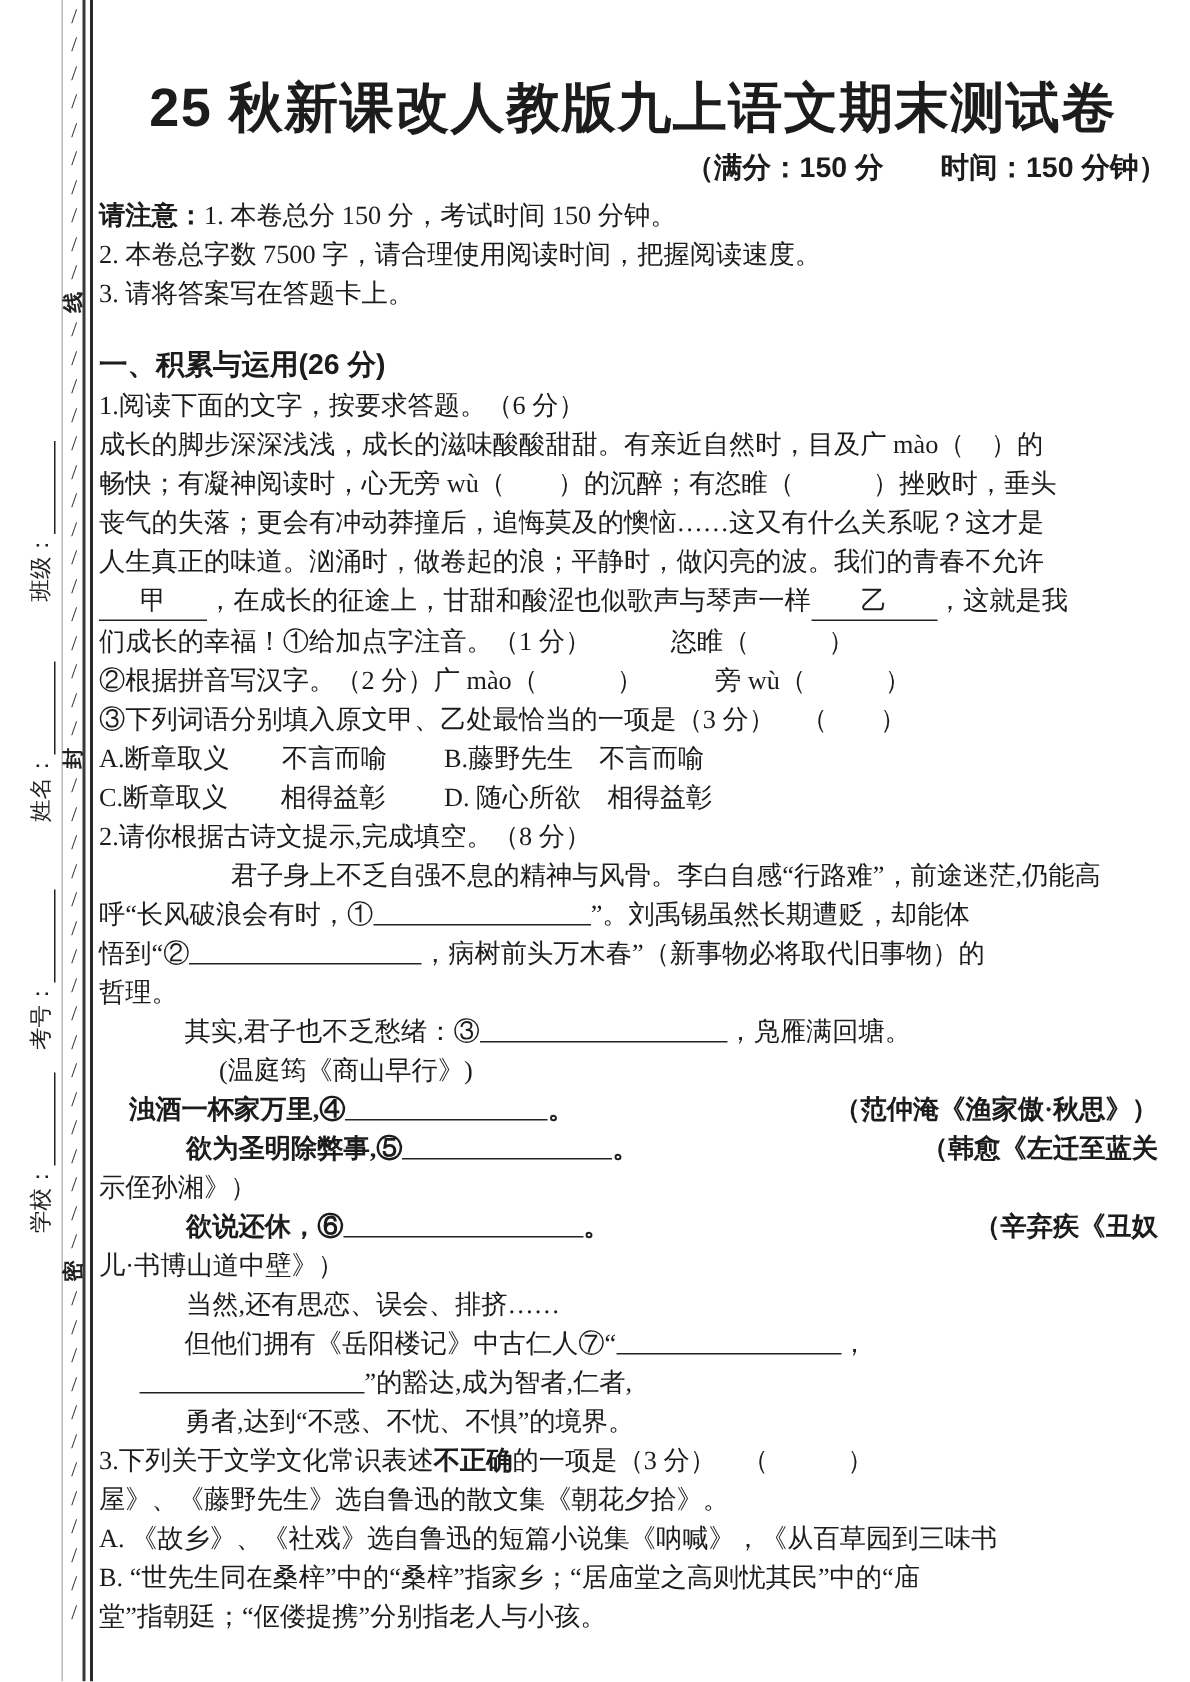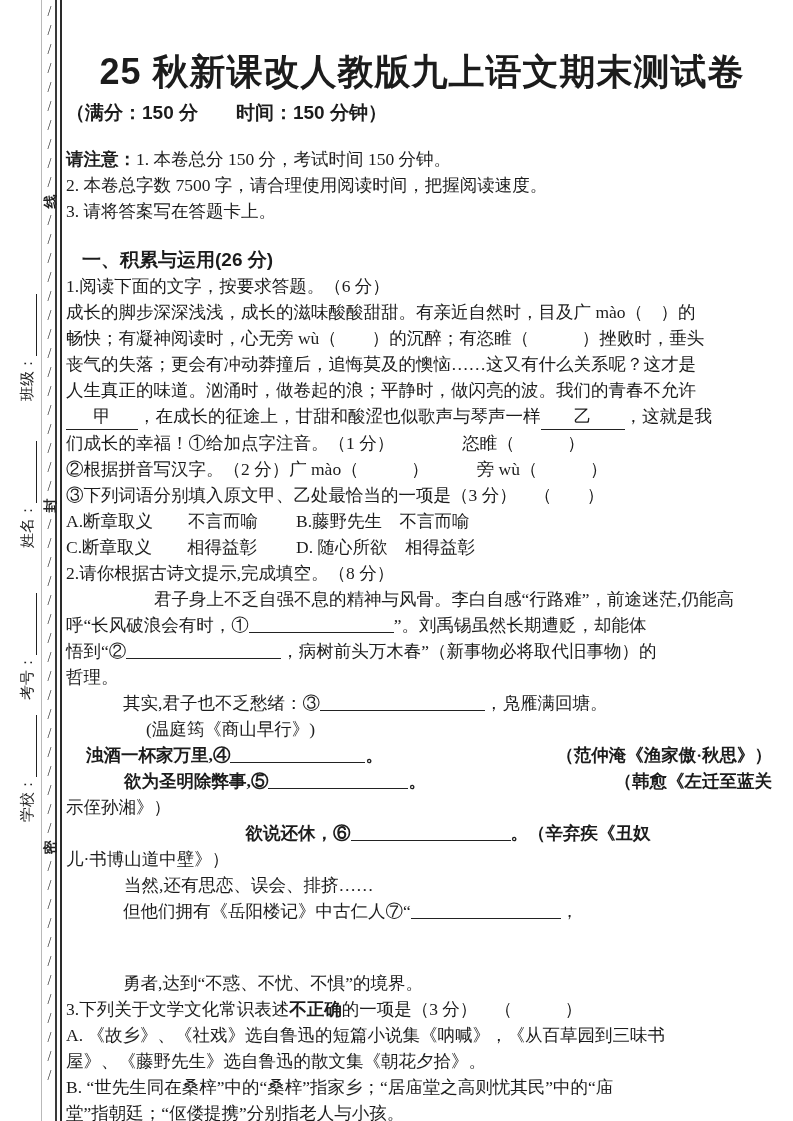--- a/index.html
+++ b/index.html
@@ -13,26 +13,26 @@
   .sealcol{position:absolute;left:43px;top:2px;width:13px;display:flex;flex-direction:column;
            align-items:center;font-size:14px;line-height:19px;color:#333;}
   .sealcol .ch{display:block;transform:rotate(-90deg);font-size:14px;font-weight:bold;color:#222;line-height:19px;}
   .vfield{position:absolute;width:140px;height:20px;transform:rotate(-90deg);
           font-size:15px;color:#222;white-space:nowrap;display:flex;align-items:flex-end;}
   .vfield .fblank{display:inline-block;width:62px;border-bottom:1.5px solid #222;height:14px;}
   
   .content{position:absolute;left:66px;top:0;width:712px;}
   .title{margin-top:50px;text-align:center;font-family:"Liberation Sans","DejaVu Sans",sans-serif;
          font-weight:900;font-size:36px;line-height:44px;letter-spacing:1px;}
-  .subtitle{margin-top:8px;text-align:left;font-family:"Liberation Sans","DejaVu Sans",sans-serif;
+  .subtitle{margin-top:8px;text-align:right;font-family:"Liberation Sans","DejaVu Sans",sans-serif;
             font-weight:bold;font-size:19px;line-height:22px;}
-  .notices{margin-top:22px;font-size:17.5px;line-height:25px;}
+  .notices{margin-top:6px;font-size:17.5px;line-height:25px;}
   .notices .nlabel{font-weight:bold;}
   .sec-heading{margin-top:23px;font-family:"Liberation Sans","DejaVu Sans",sans-serif;
-               font-weight:bold;font-size:19px;line-height:26px;margin-left:16px;}
+               font-weight:bold;font-size:19px;line-height:26px;}
   .ln{font-size:17.5px;line-height:26px;white-space:nowrap;}
   .ln.flex{display:flex;justify-content:space-between;padding-right:6px;font-weight:bold;}
   .bl{display:inline-block;border-bottom:1.5px solid #222;height:15px;vertical-align:-2px;}
   .bl.t{height:auto;text-align:center;vertical-align:baseline;}
   .optcol{display:inline-block;width:230px;}
   .bold{font-weight:bold;}
 </style>
 </head>
 <body>
 
@@ -134,21 +134,21 @@
 
     <div class="ln">1.阅读下面的文字，按要求答题。（6 分）</div>
     <div class="ln">成长的脚步深深浅浅，成长的滋味酸酸甜甜。有亲近自然时，目及广 mào（　）的</div>
     <div class="ln">畅快；有凝神阅读时，心无旁 wù（　　）的沉醉；有恣睢（　　　）挫败时，垂头</div>
     <div class="ln">丧气的失落；更会有冲动莽撞后，追悔莫及的懊恼……这又有什么关系呢？这才是</div>
     <div class="ln">人生真正的味道。汹涌时，做卷起的浪；平静时，做闪亮的波。我们的青春不允许</div>
     <div class="ln">
       <span class="bl t" style="width:72px;">甲</span><span>，在成长的征途上，甘甜和酸涩也似歌声与琴声一样</span><span class="bl t" style="width:84px;">乙</span><span>，这就是我</span>
     </div>
     <div class="ln">
-      <span>们成长的幸福！①给加点字注音。（1 分）</span><span style="margin-left:68px;">恣睢（　　　）</span>
+      <span>们成长的幸福！①给加点字注音。（1 分）</span><span style="margin-left:53px;">恣睢（　　　）</span>
     </div>
     <div class="ln">
       <span>②根据拼音写汉字。（2 分）广 mào（　　　）</span><span style="margin-left:48px;">旁 wù（　　　）</span>
     </div>
     <div class="ln">③下列词语分别填入原文甲、乙处最恰当的一项是（3 分）　（　　）</div>
     <div class="ln">
       <span class="optcol">A.断章取义　　不言而喻</span><span>B.藤野先生　不言而喻</span>
     </div>
     <div class="ln">
       <span class="optcol">C.断章取义　　相得益彰</span><span>D. 随心所欲　相得益彰</span>
@@ -169,33 +169,36 @@
     <div class="ln" style="padding-left:80px;">(温庭筠《商山早行》)</div>
     <div class="ln flex" style="padding-left:20px;">
       <span><span>浊酒一杯家万里,④</span><span class="bl" style="width:135px;"></span><span>。</span></span>
         <span>（范仲淹《渔家傲·秋思》）</span>
     </div>
     <div class="ln flex" style="padding-left:58px;">
       <span><span>欲为圣明除弊事,⑤</span><span class="bl" style="width:140px;"></span><span>。</span></span>
         <span>（韩愈《左迁至蓝关</span>
     </div>
     <div class="ln">示侄孙湘》）</div>
-    <div class="ln flex" style="padding-left:58px;justify-content:center;">
+    <div class="ln flex" style="padding-left:58px;">
       <span><span>欲说还休，⑥</span><span class="bl" style="width:160px;"></span><span>。</span></span>
         <span>（辛弃疾《丑奴</span>
     </div>
     <div class="ln">儿·书博山道中壁》）</div>
     <div class="ln" style="padding-left:58px;">当然,还有思恋、误会、排挤……</div>
     <div class="ln" style="padding-left:57px;">
       <span>但他们拥有《岳阳楼记》中古仁人⑦“</span><span class="bl" style="width:150px;"></span><span>，</span>
     </div>
-    <div class="ln" style="padding-left:57px;margin-top:46px;">勇者,达到“不惑、不忧、不惧”的境界。</div>
+    <div class="ln" style="padding-left:27px;">
+      <span class="bl" style="width:150px;"></span><span>”的豁达,成为智者,仁者,</span>
+    </div>
+    <div class="ln" style="padding-left:57px;">勇者,达到“不惑、不忧、不惧”的境界。</div>
 
     <div class="ln">
       <span>3.下列关于文学文化常识表述</span><span class="bold">不正确</span><span>的一项是（3 分）　（　　　）</span>
     </div>
+    <div class="ln">屋》、《藤野先生》选自鲁迅的散文集《朝花夕拾》。</div>
     <div class="ln">A. 《故乡》、《社戏》选自鲁迅的短篇小说集《呐喊》，《从百草园到三味书</div>
-    <div class="ln">屋》、《藤野先生》选自鲁迅的散文集《朝花夕拾》。</div>
     <div class="ln">B. “世先生同在桑梓”中的“桑梓”指家乡；“居庙堂之高则忧其民”中的“庙</div>
     <div class="ln">堂”指朝廷；“伛偻提携”分别指老人与小孩。</div>
 
   </div>
 </div>
 
 </body></html>

